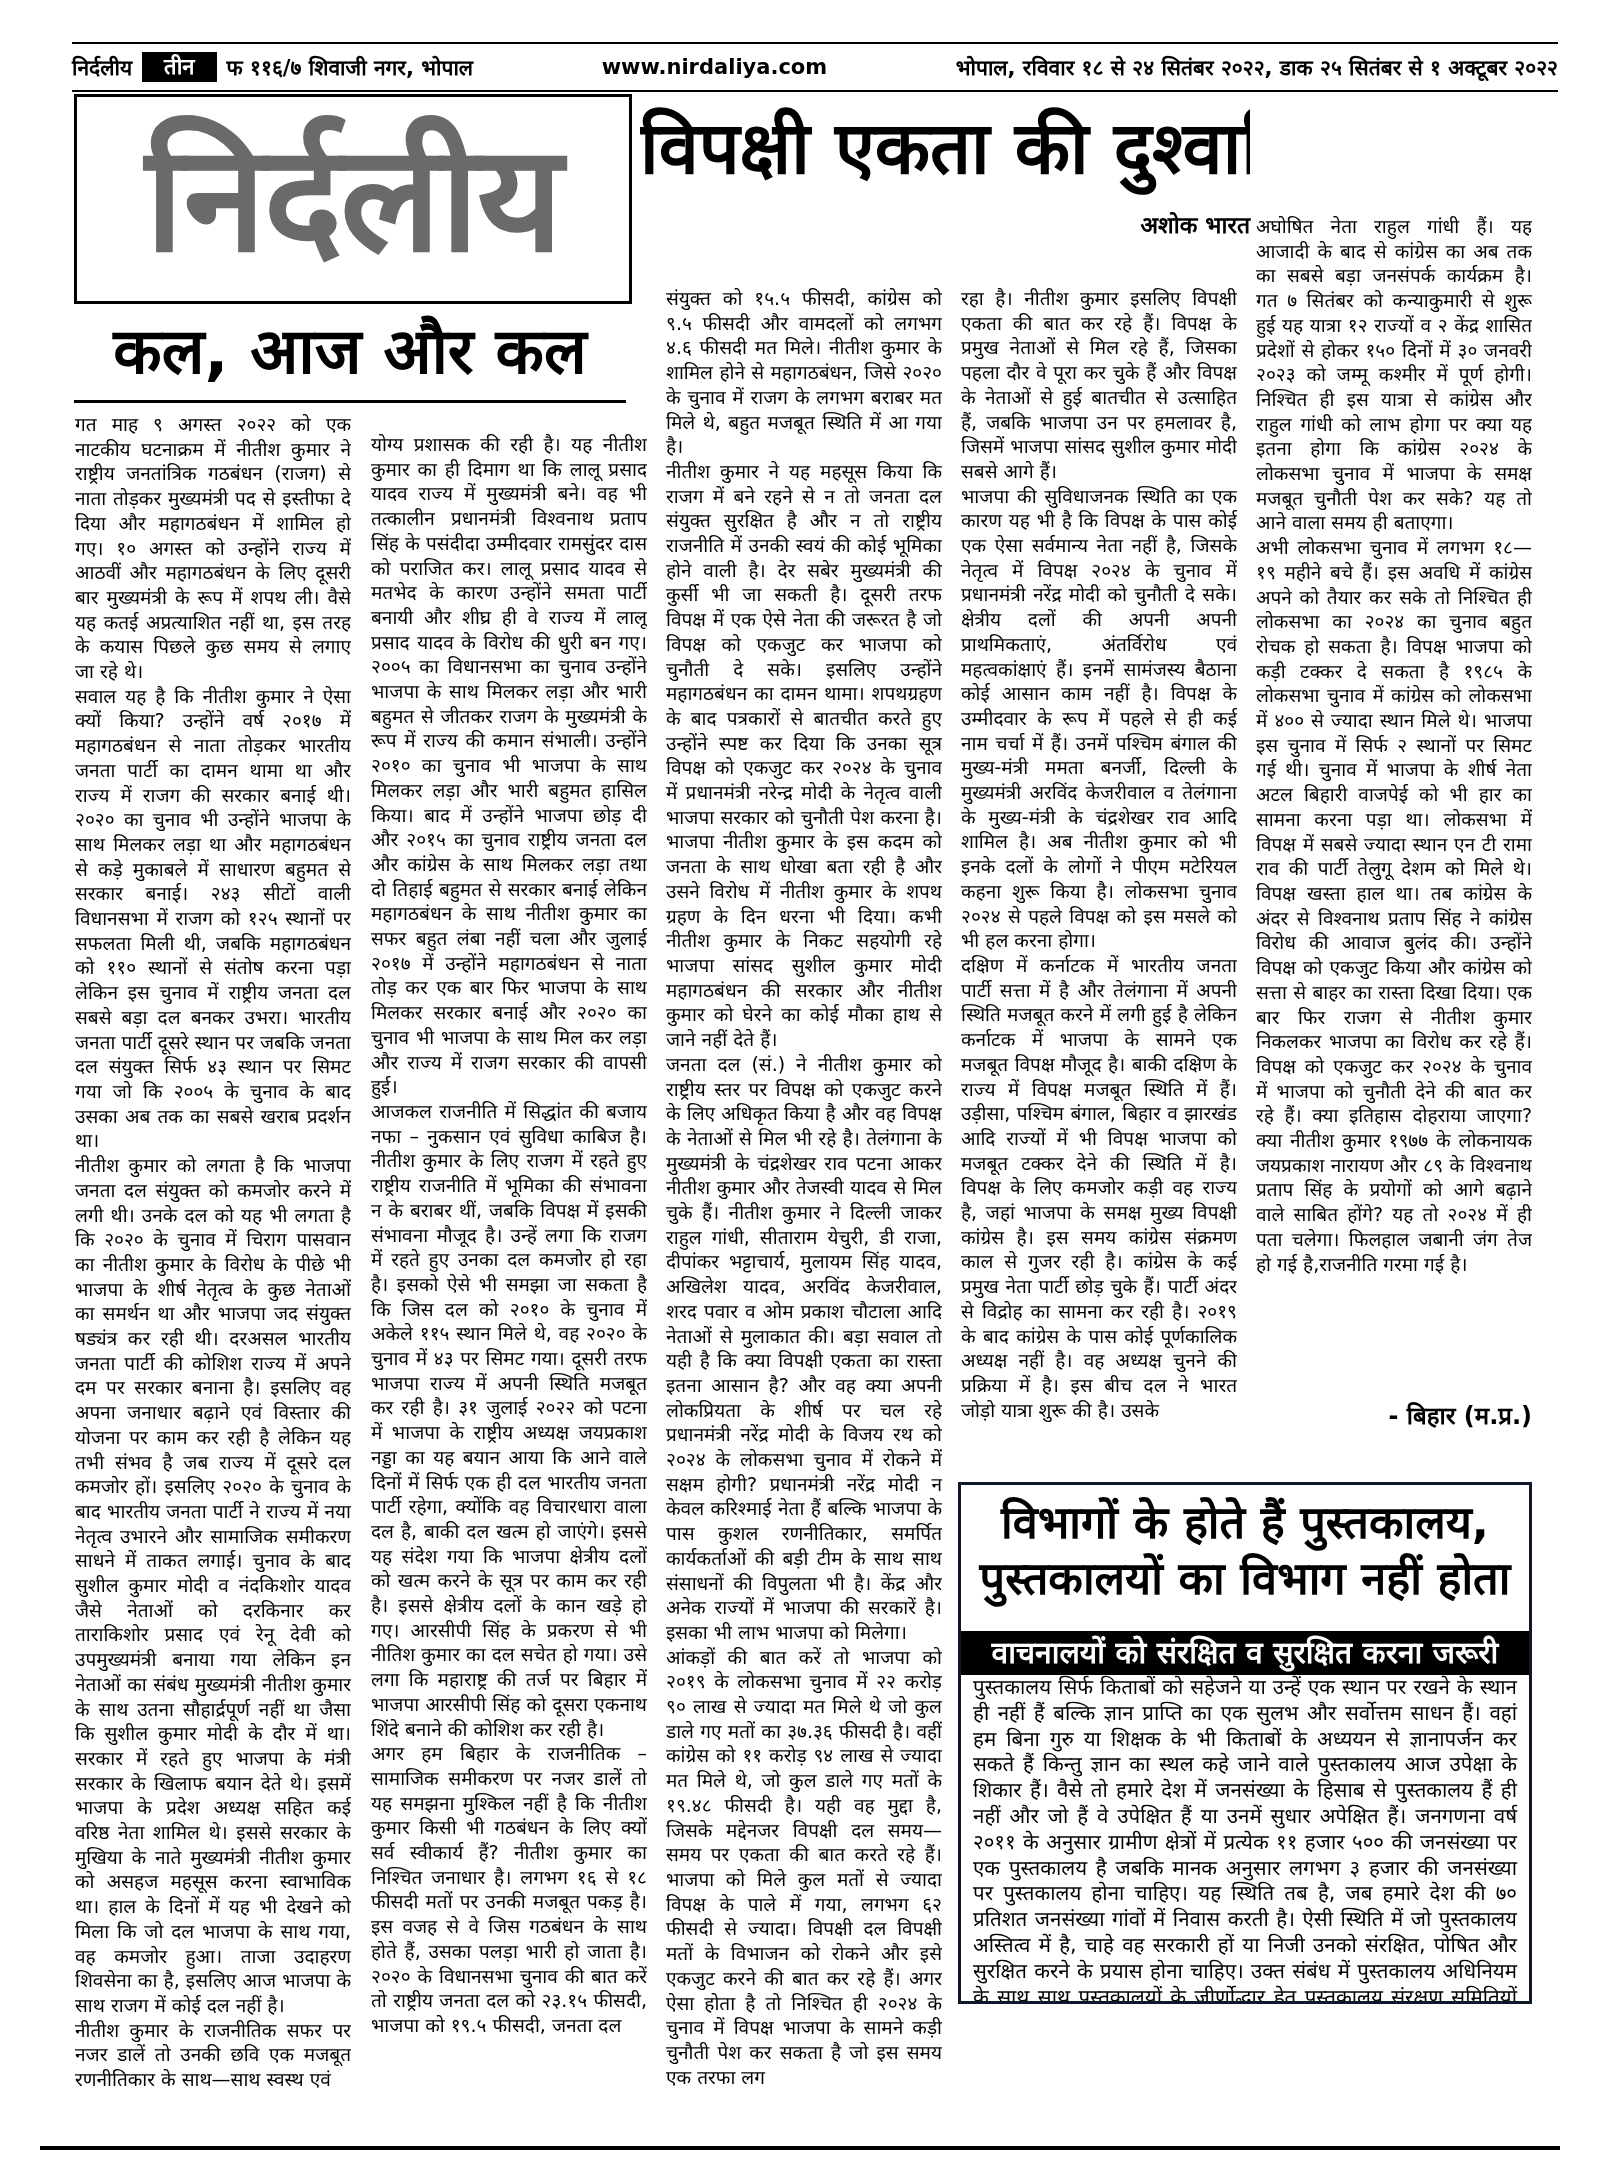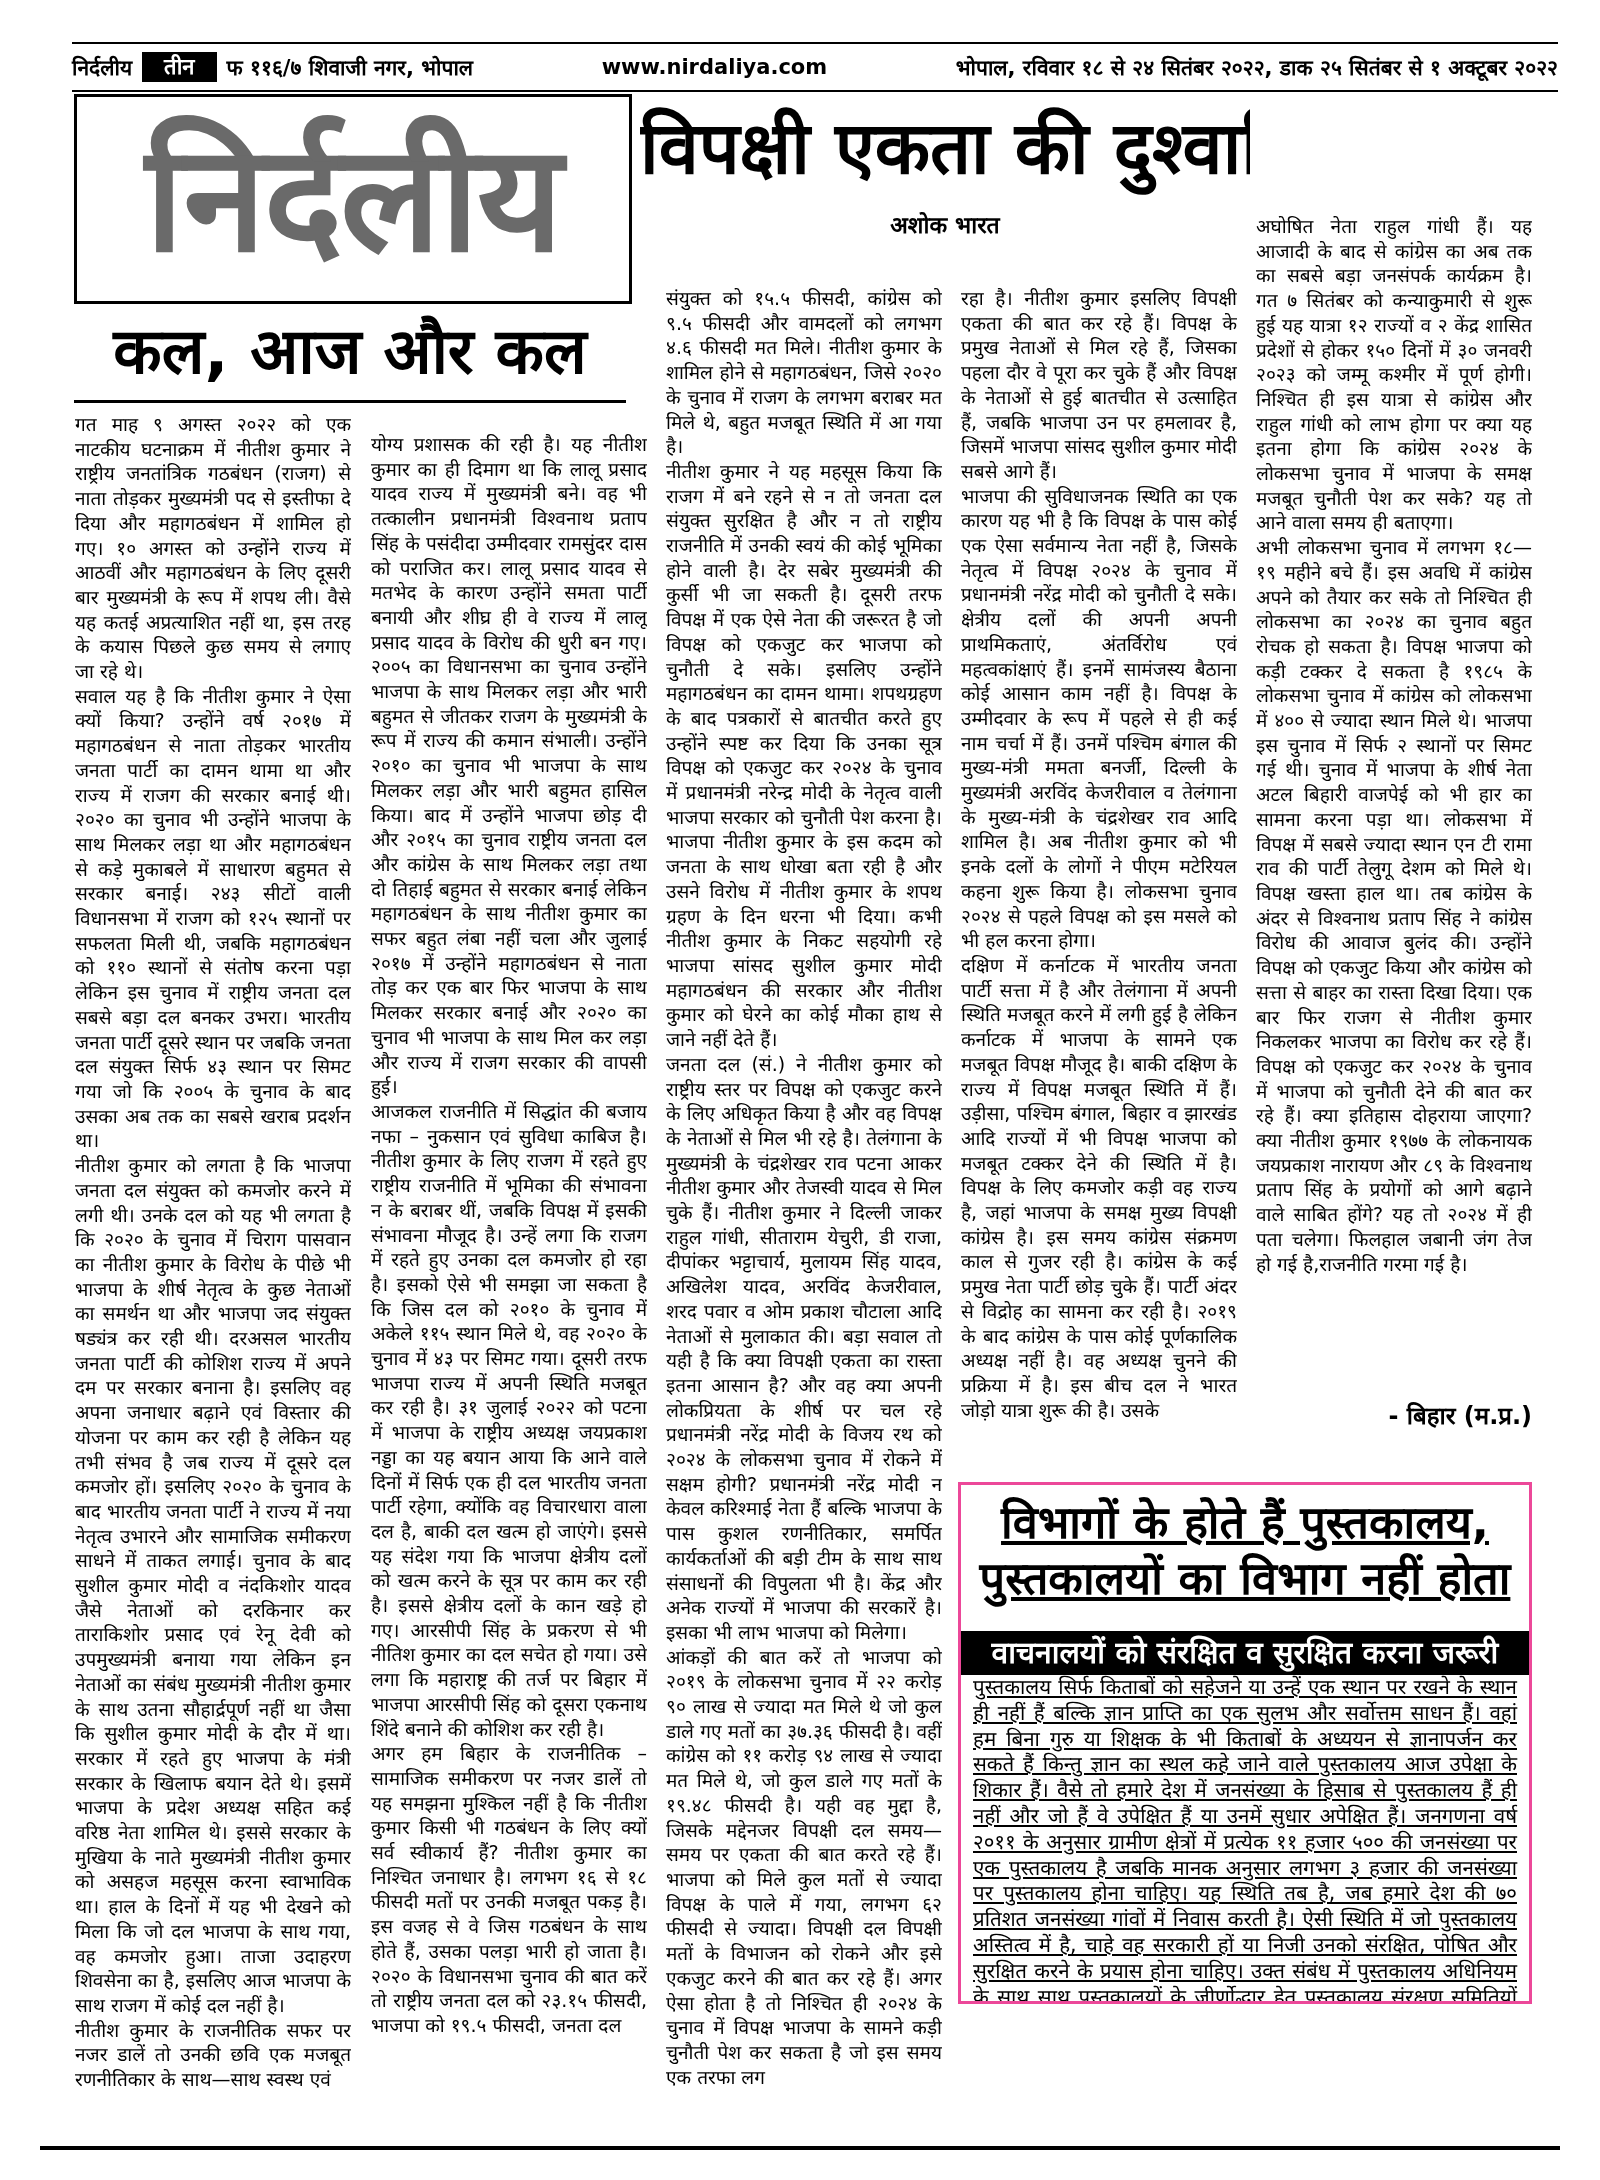--- a/index.html
+++ b/index.html
@@ -43,44 +43,43 @@
     border-bottom:3px solid #000;
   }
   
   .headline{
     position:absolute;left:640px;top:96px;width:610px;height:110px;
     font-size:72px;font-weight:bold;text-align:center;line-height:105px;
     white-space:nowrap;overflow:hidden;
   }
   .headline-author{
     position:absolute;left:640px;top:208px;width:610px;height:30px;
-    font-size:23px;font-weight:bold;text-align:center;
+    font-size:23px;font-weight:bold;text-align:right;
   }
   
   .bodycol{
     position:absolute;width:276px;
     font-size:19px;line-height:24.7px;text-align:justify;
     white-space:pre-line;overflow:hidden;
   }
   .col1{left:75px;  top:412px;height:1722px;}
   .col2{left:371px; top:412px;height:1722px;margin-top:20px;}
   .col3{left:666px; top:286px;height:1848px;}
   .col4{left:961px; top:286px;height:1158px;}
   .col5{left:1256px;top:214px;height:1180px;}
   .main-byline{
     position:absolute;left:1256px;top:1398px;width:276px;height:34px;
     font-size:24px;font-weight:bold;text-align:right;
   }
   
   .libbox{
     position:absolute;left:958px;top:1482px;width:574px;height:522px;
-    border:3px solid #ec4899;
+    border:3px solid #0f172a;
     box-sizing:border-box;
     overflow:hidden;
-    text-decoration:underline;
   }
   .lib-title{
     font-size:45px;font-weight:bold;text-align:center;line-height:56px;
     padding-top:10px;
   }
   .lib-bar{
     background:#000;color:#fff;
     font-size:30px;font-weight:bold;text-align:center;line-height:44px;
     margin-top:24px;height:44px;overflow:hidden;white-space:nowrap;
   }

